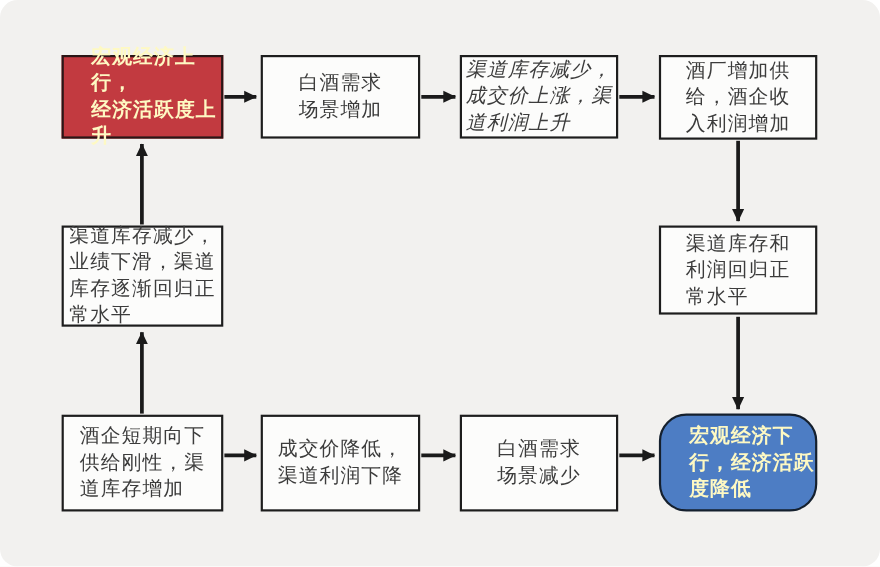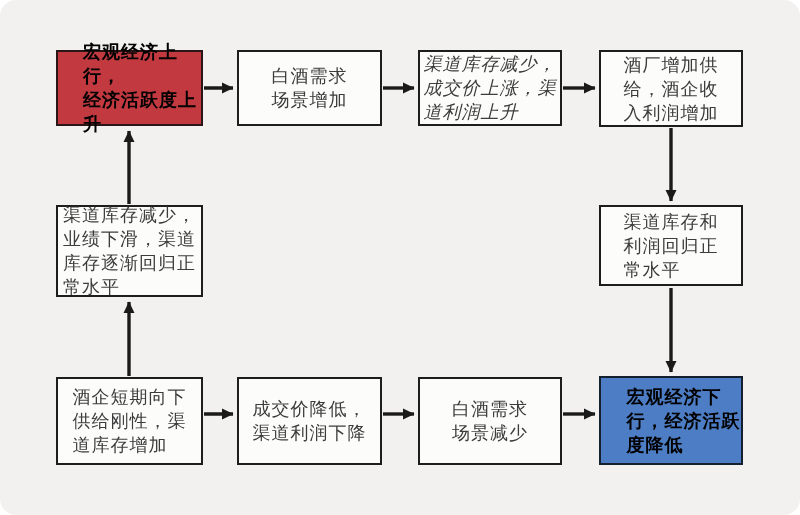--- a/index.html
+++ b/index.html
@@ -42,24 +42,25 @@
     letter-spacing: 1px;
     color: #3c3c3c;
   }
   .box.variant-red {
     background: #c23a40;
     border-color: #2a1616;
   }
   .box.variant-blue {
     background: #4d7dc4;
     border-color: #15202e;
+    border-radius: 25px;
   }
   .box.variant-red .box-text,
   .box.variant-blue .box-text {
-    color: #000000;
+    color: #fef9c3;
     font-weight: bold;
     margin-left: 25px;
   }
   .box.center .box-text { text-align: left; }
 
   
   #box-macro-up        { left: 56px;  top: 50px;  width: 147px; height: 76px; }
   #box-demand-up       { left: 237px; top: 50px;  width: 145px; height: 76px; }
   #box-channel-up      { left: 418px; top: 50px;  width: 144px; height: 76px; font-style: italic; }
   #box-supply-up       { left: 599px; top: 50px;  width: 144px; height: 77px; align-items: center; }

